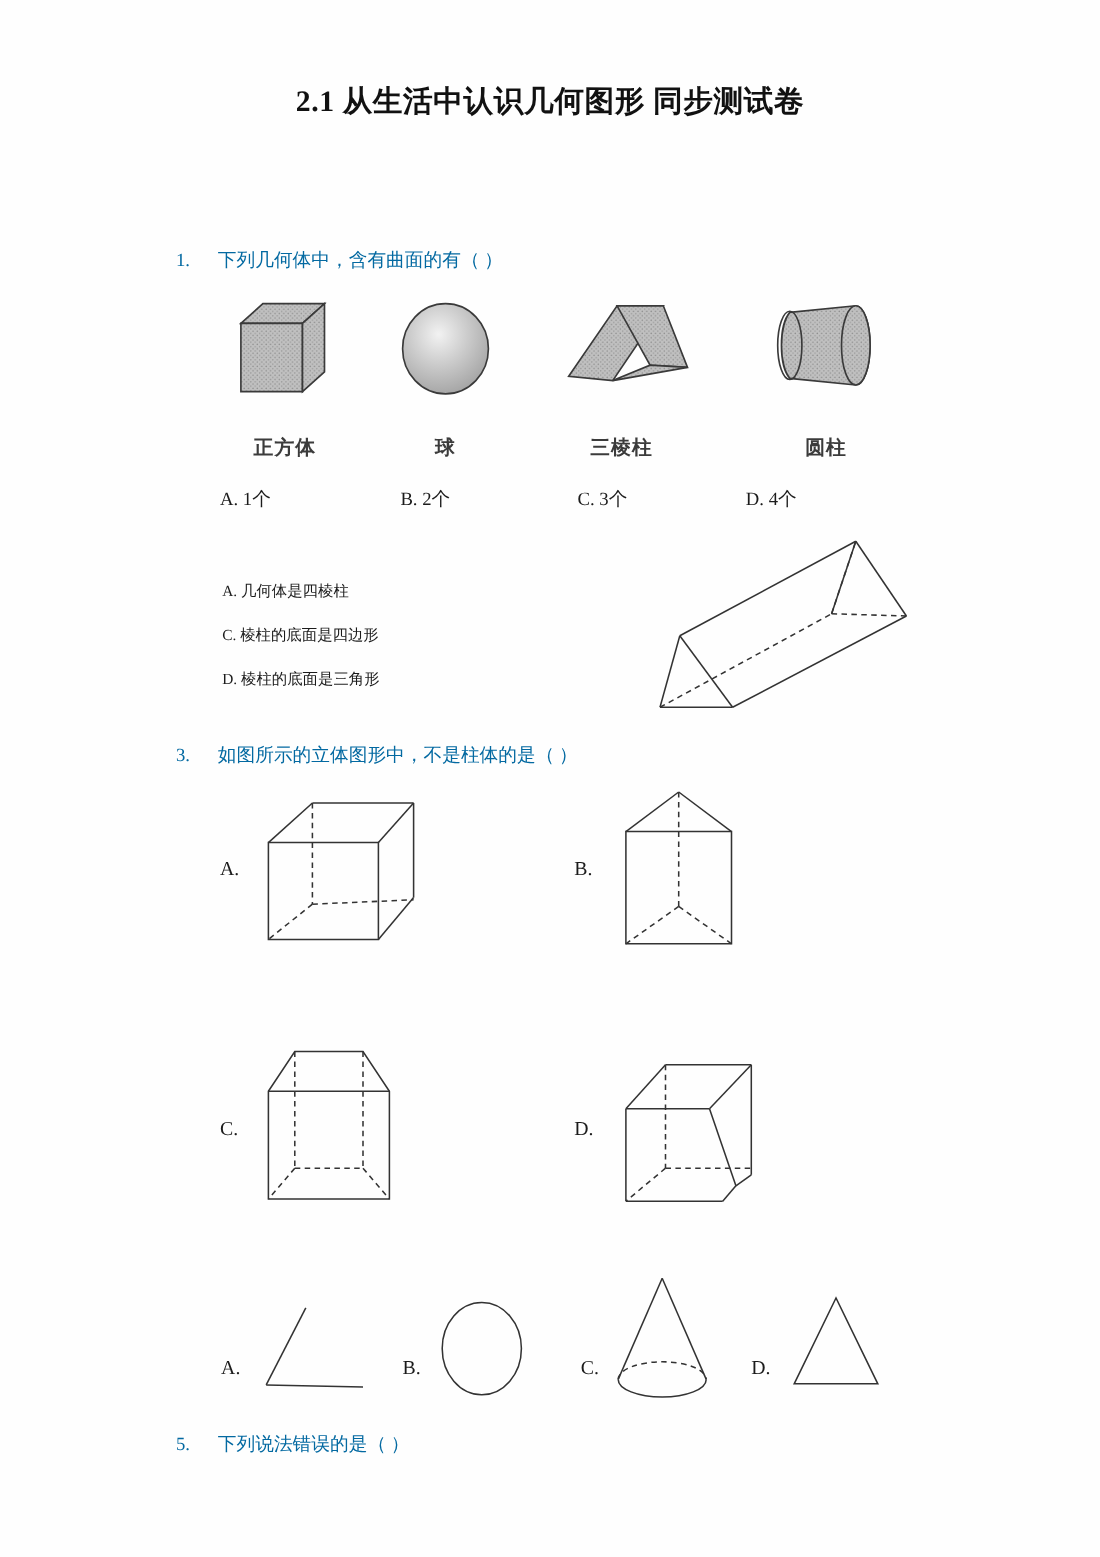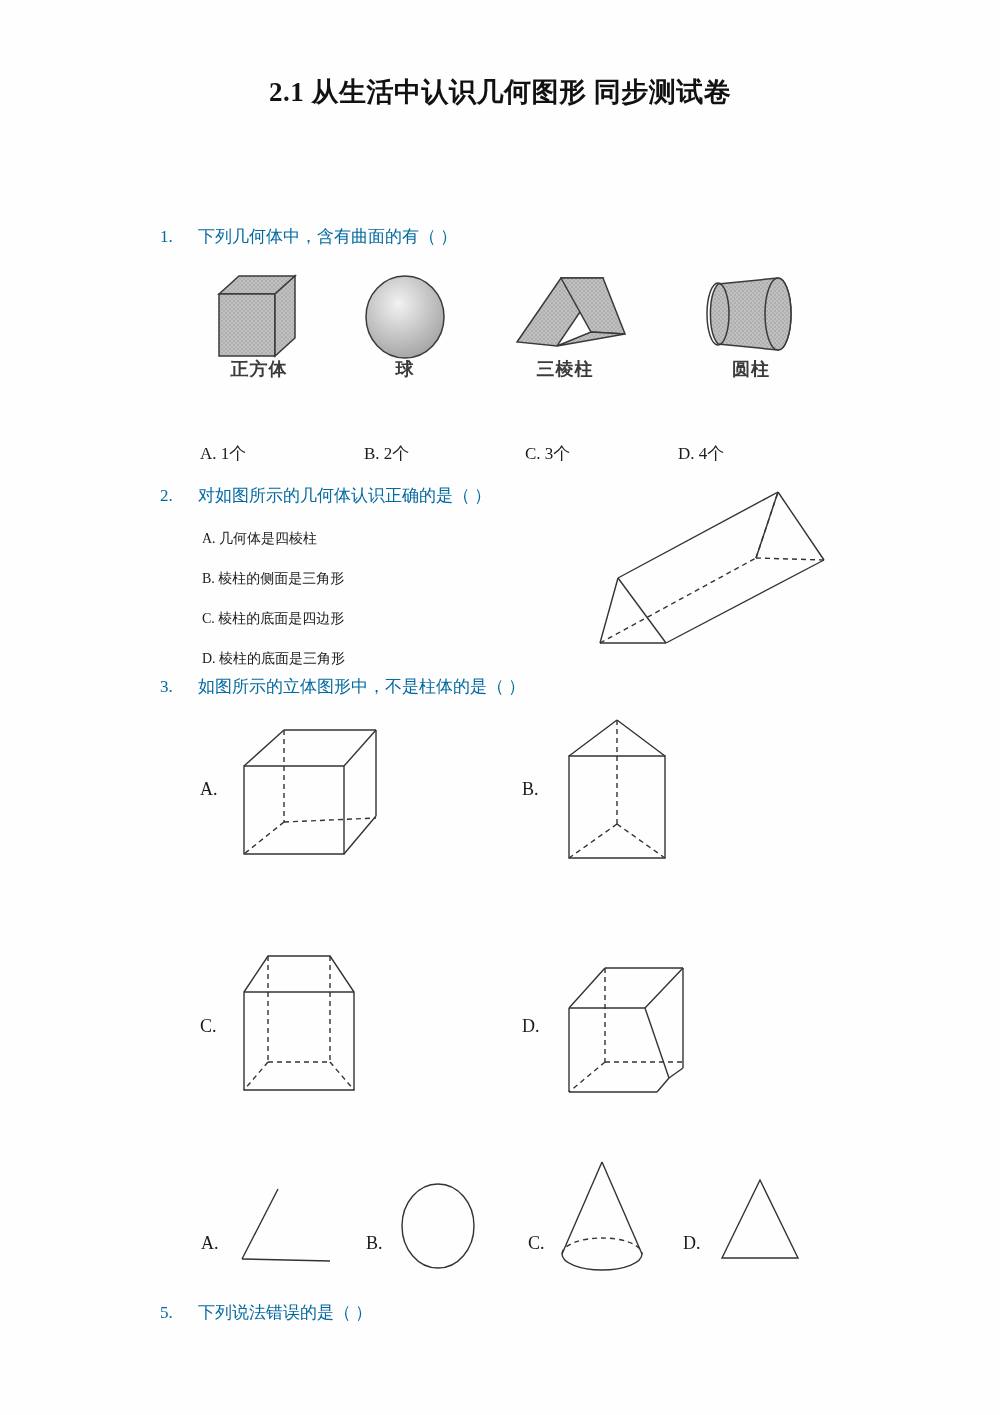--- a/index.html
+++ b/index.html
@@ -90,20 +90,21 @@
     color: #1b1b1b;
   }
 
   .cap {
     position: absolute;
     text-align: center;
     font-size: 18px;
     font-weight: bold;
     color: #3b3b3b;
     letter-spacing: 1px;
+    margin-top: 38px;
   }
 
   svg { display: block; overflow: visible; }
   .fig { position: absolute; }
   .thin-line  { stroke: #333; stroke-width: 1.4; fill: none; }
   .dash-line  { stroke: #333; stroke-width: 1.4; fill: none; stroke-dasharray: 5 4; }
   .gray-face  { stroke: #3a3a3a; stroke-width: 1.5; }
 </style>
 </head>
 <body>
@@ -163,27 +164,23 @@
   </div>
   <div class="cap" style="left:685px; top:357px; width:132px;">圆柱</div>
 
   <div class="opt-row" style="top:442px;">
     <span class="opt" style="left:0px;">A. 1个</span>
     <span class="opt" style="left:164px;">B. 2个</span>
     <span class="opt" style="left:325px;">C. 3个</span>
     <span class="opt" style="left:478px;">D. 4个</span>
   </div>
 
-  <div class="q" style="top:483px;">
-    <span class="qnum">2.</span><span class="qtext">对如图所示的几何体认识正确的是（  ）</span>
-  </div>
 
   <div class="stacked-opt" style="top:519px;">
     <div>A. 几何体是四棱柱</div>
-    <div>B. 棱柱的侧面是三角形</div>
     <div>C. 棱柱的底面是四边形</div>
     <div>D. 棱柱的底面是三角形</div>
   </div>
 
   <div class="fig" style="left:596px; top:480px;">
     <svg width="260" height="170" viewBox="0 0 260 170">
 
       <line class="thin-line" x1="22" y1="98" x2="182" y2="12"></line>
 
       <line class="thin-line" x1="70" y1="163" x2="228" y2="80"></line>

